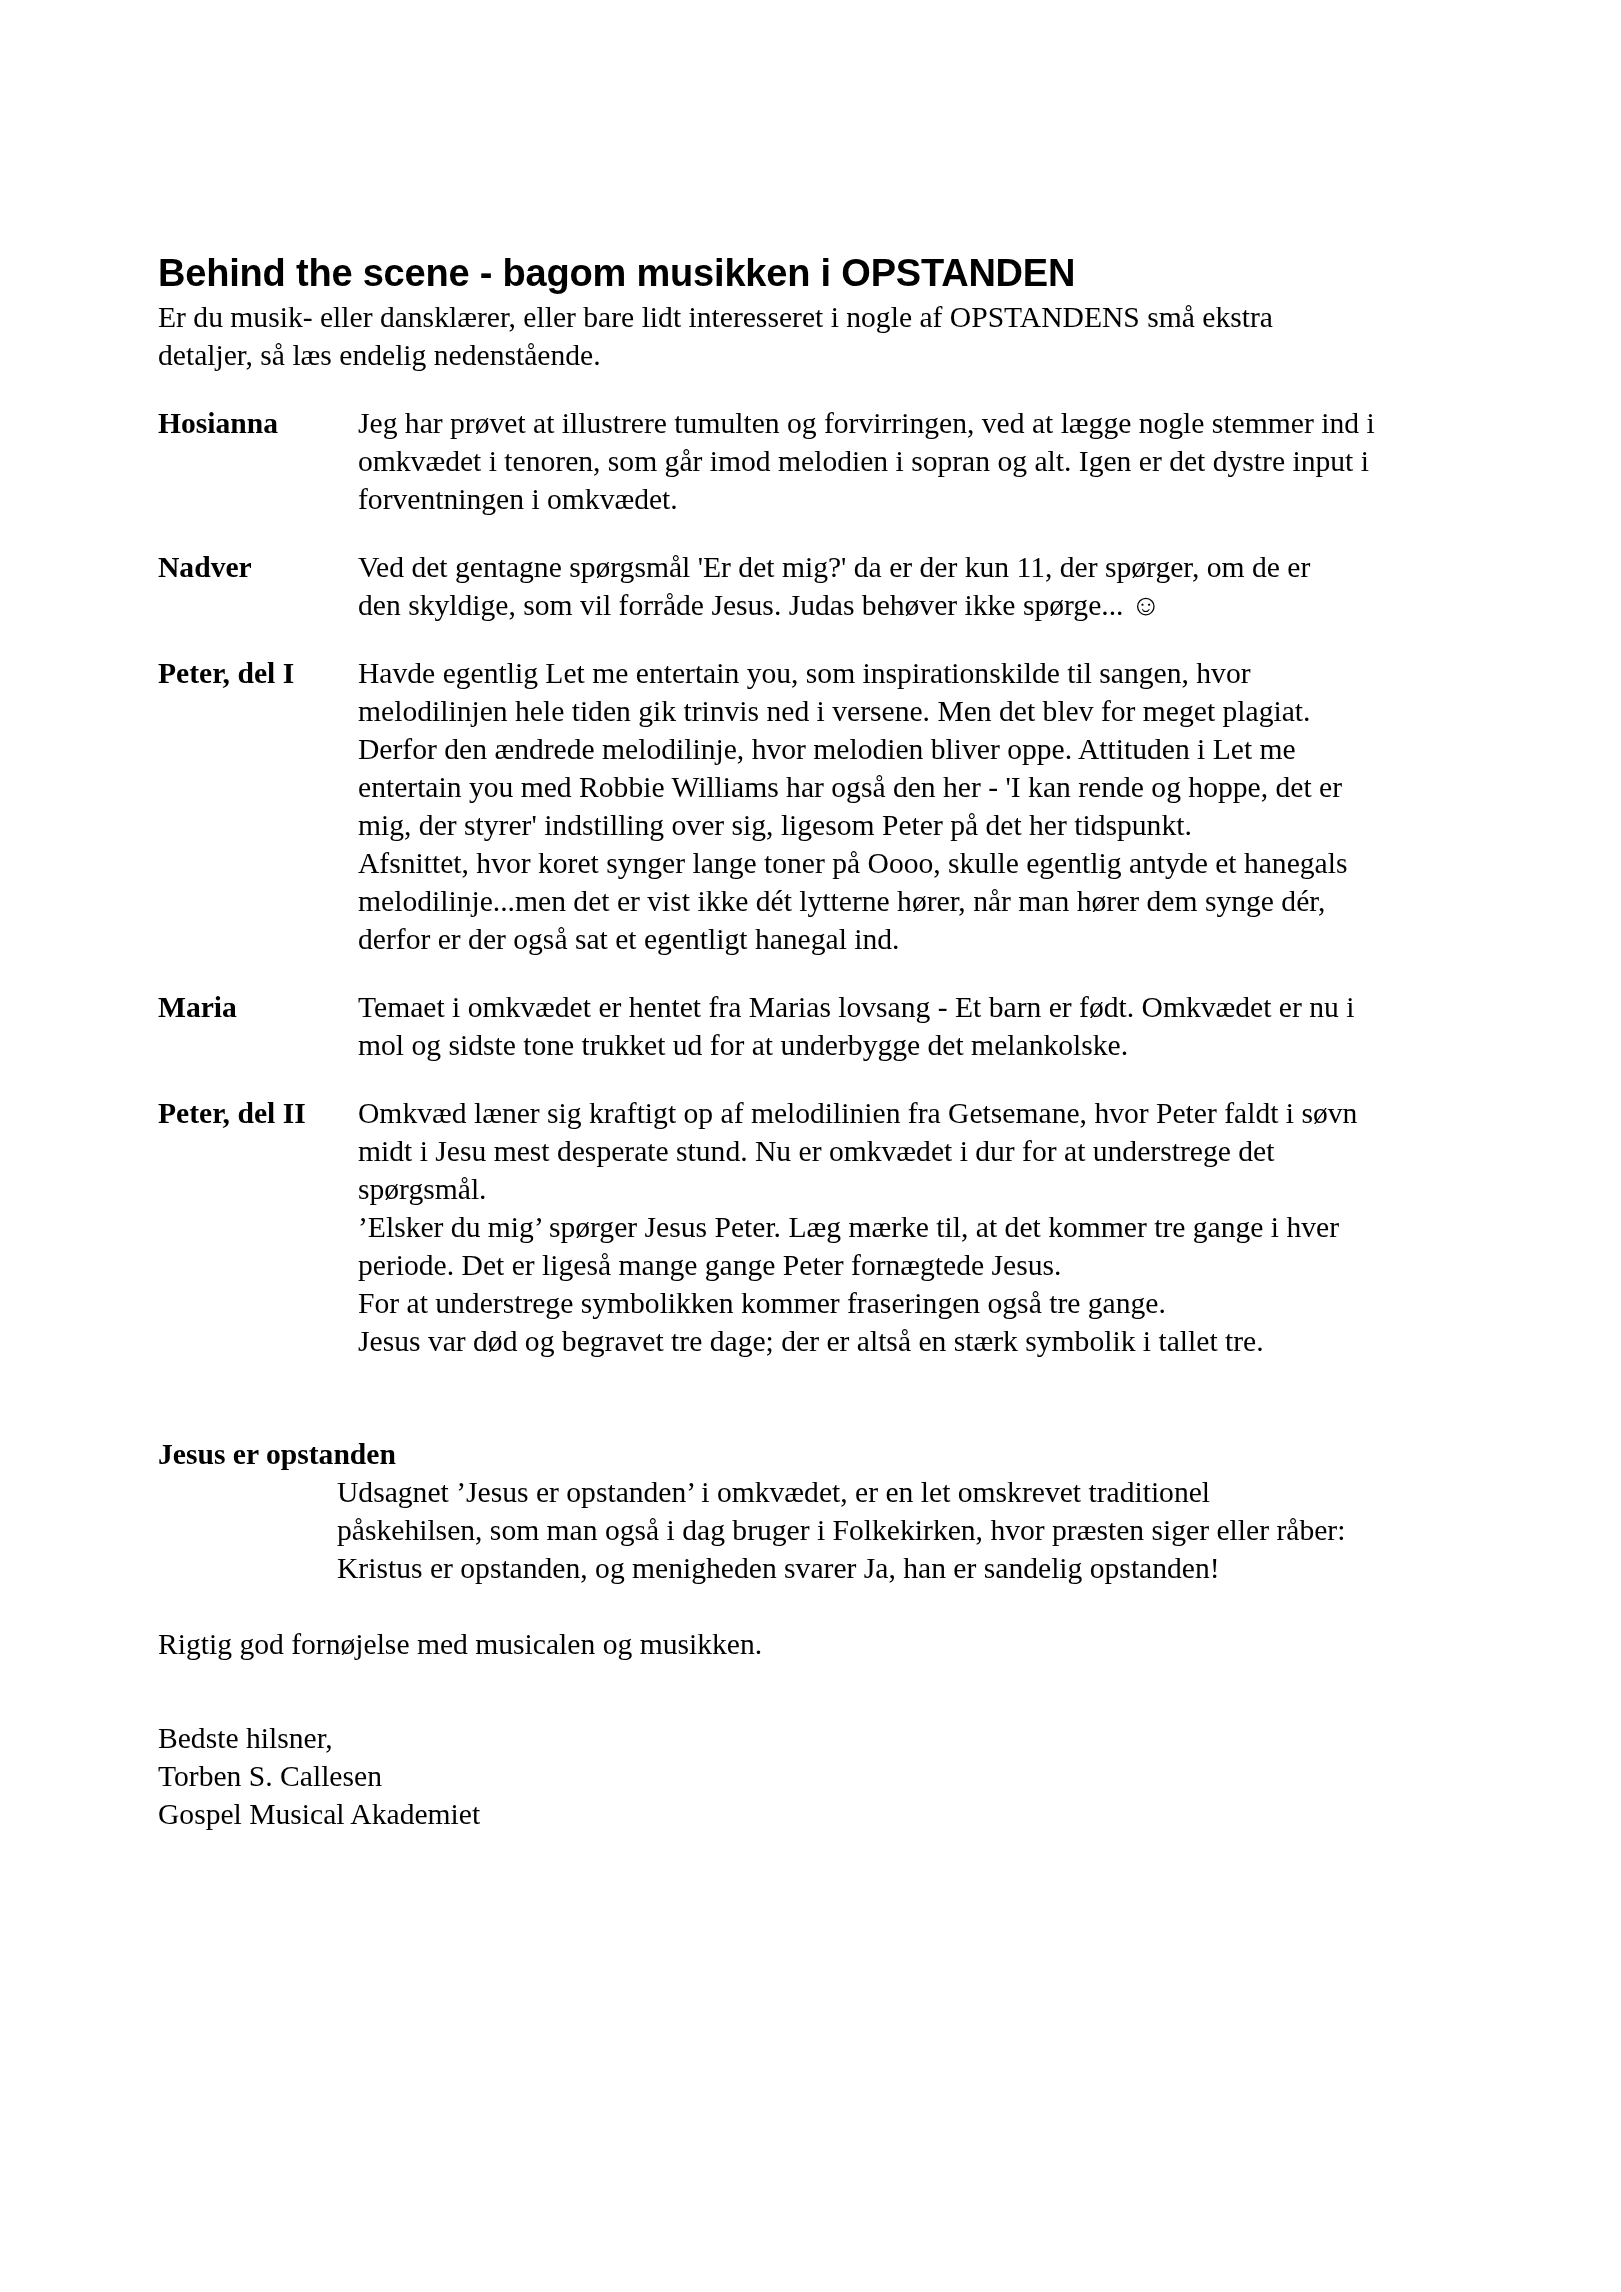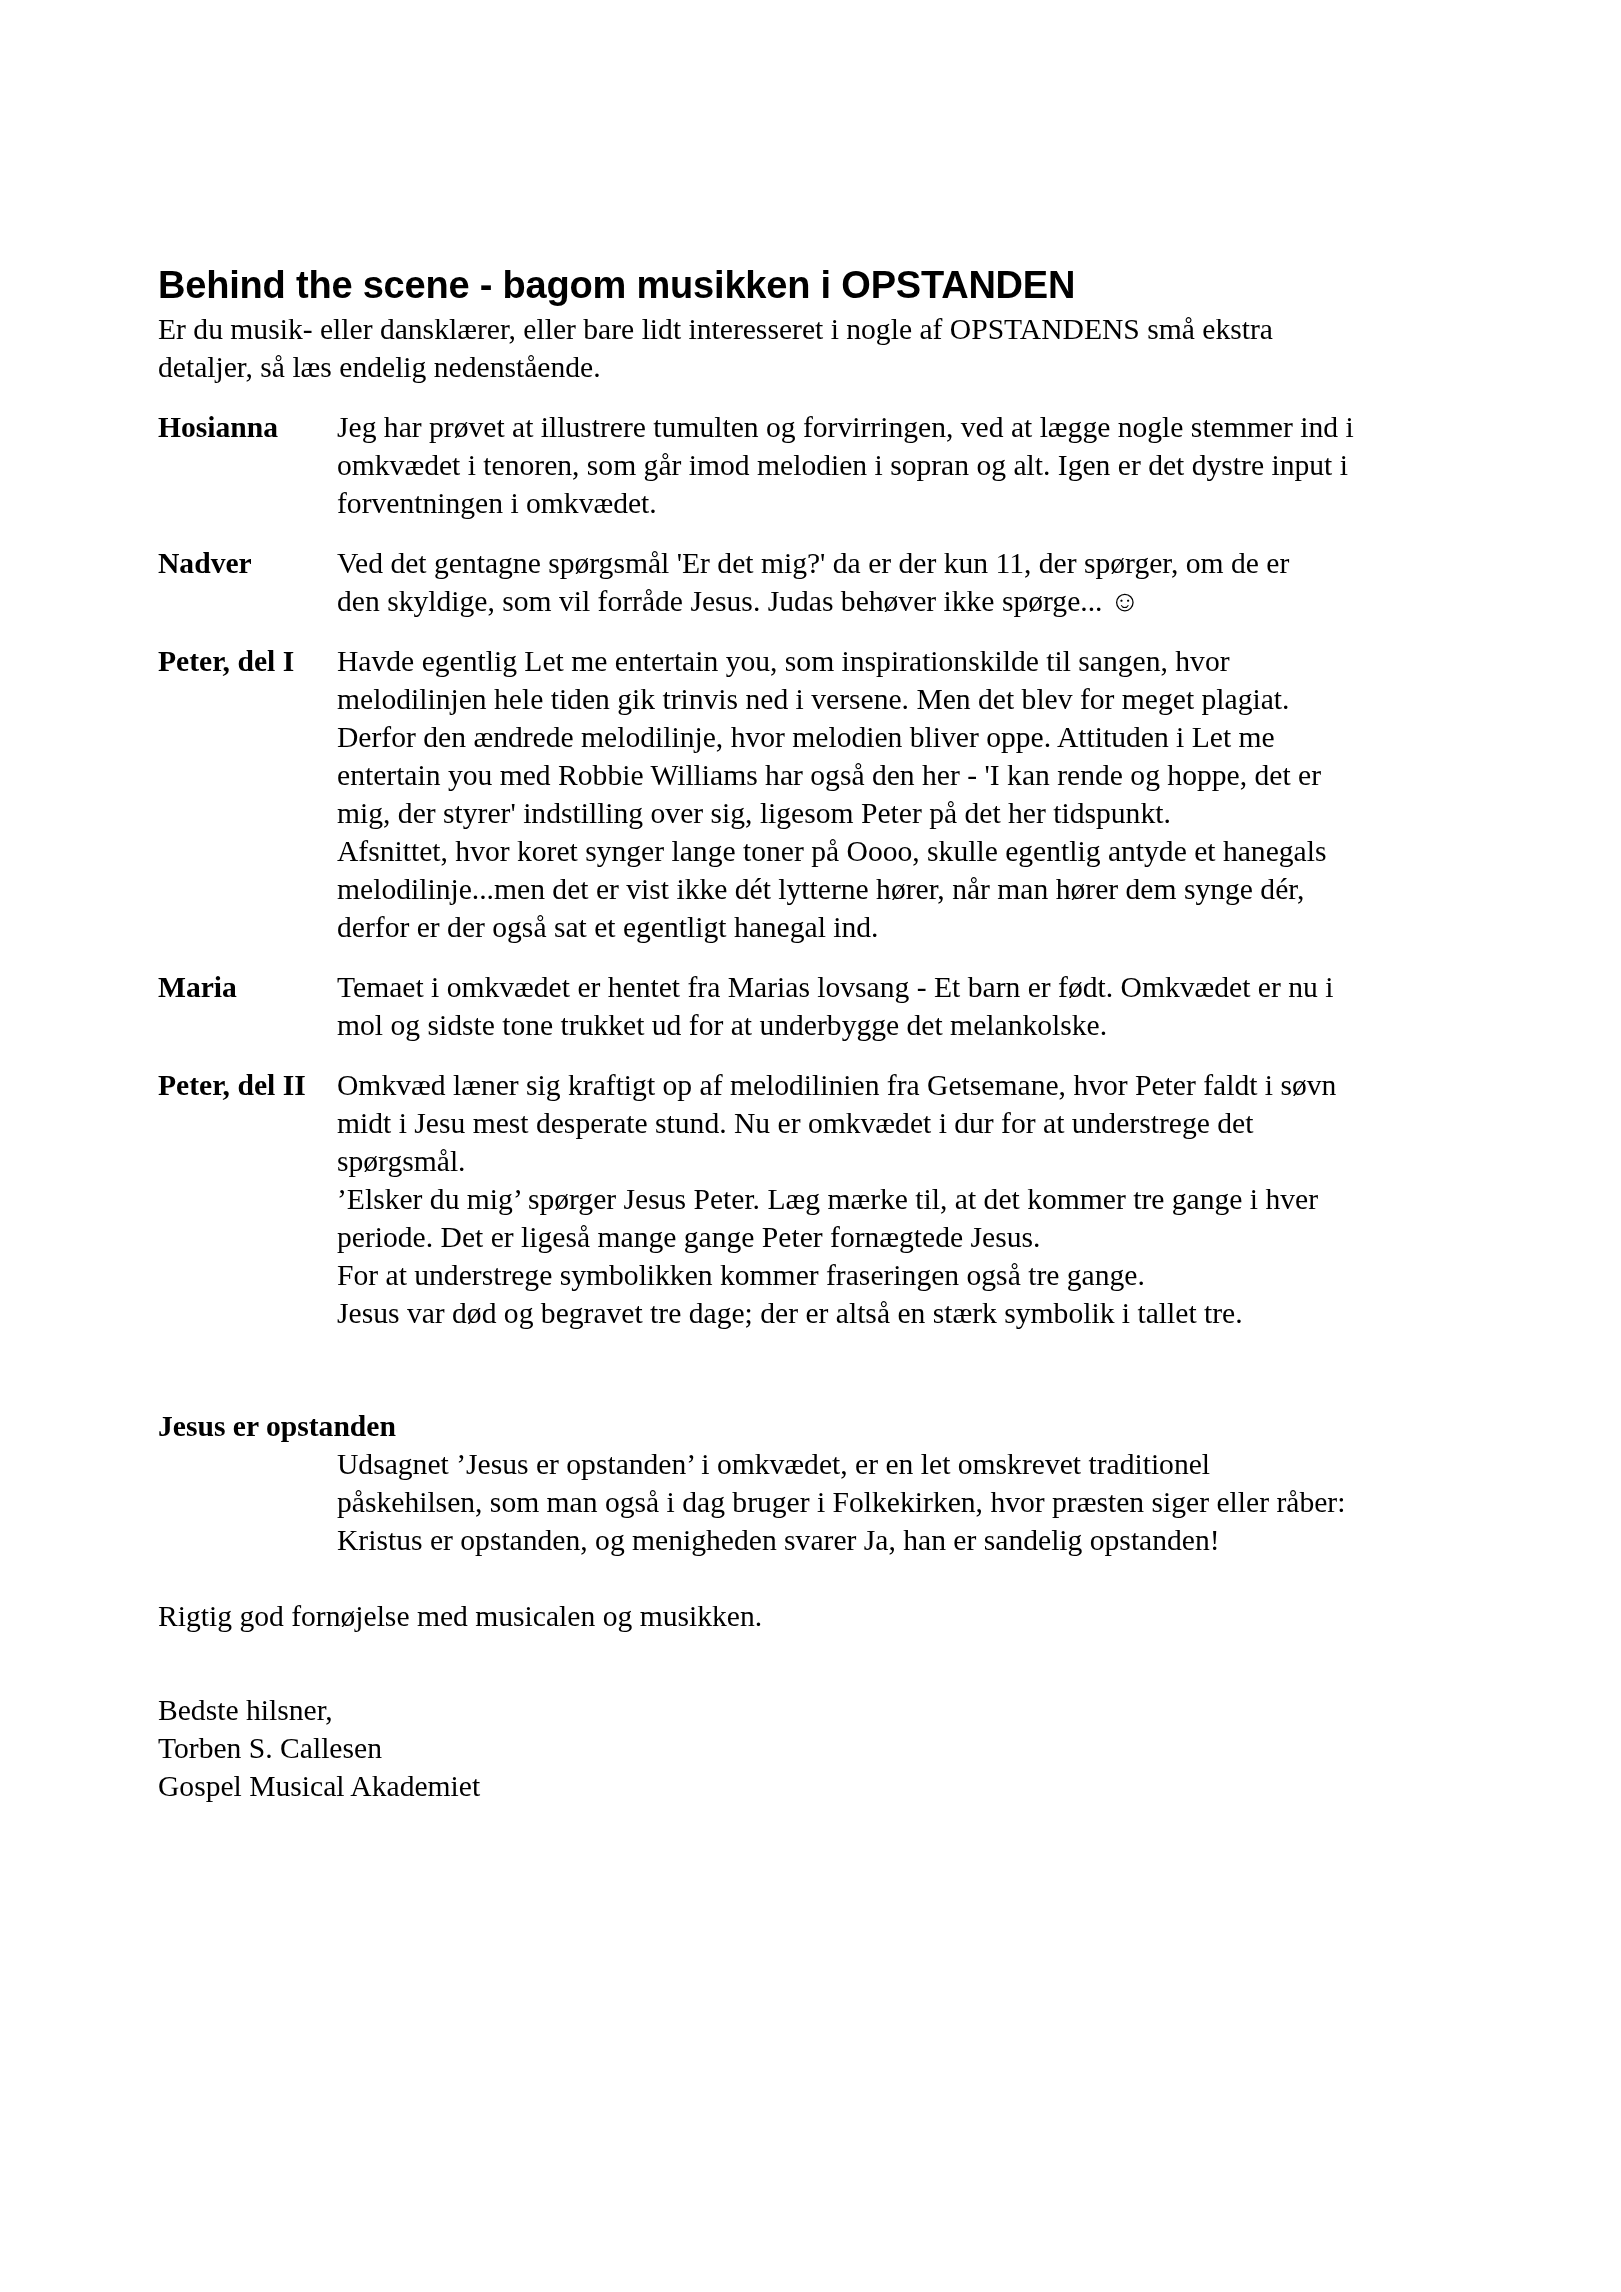--- a/index.html
+++ b/index.html
@@ -1,21 +1,21 @@
 <!DOCTYPE html>
 <html style="font-size:14.3px"><head>
 <meta charset="utf-8">
 <style>
   html, body { margin: 0; padding: 0; background: #ffffff; }
   body { width: 1622px; height: 2293px; position: relative; overflow: hidden; color: #000; }
-  .page { position: absolute; left: 158px; top: 260px; width: 1325px; }
+  .page { position: absolute; left: 158px; top: 248px; width: 1325px; }
   .title { font-family: "Liberation Sans", sans-serif; font-weight: bold; font-size: 38px; margin: 0; line-height: 50px; letter-spacing: -0.2px; }
   .body { font-family: "Liberation Serif", serif; font-size: 29.6px; line-height: 38px; }
   .intro { margin: 0; }
-  .section { display: flex; margin-top: 22px; }
+  .section { display: flex; margin-top: 30px; gap: 21px; }
   .label { font-family: "Liberation Serif", serif; font-weight: bold; font-size: 29.6px; line-height: 38px; width: 179px; flex: 0 0 179px; white-space: nowrap; }
   .text { flex: 1 1 auto; }
   .line { display: block; white-space: nowrap; }
   .block-heading { font-family: "Liberation Serif", serif; font-weight: bold; font-size: 29.6px; line-height: 38px; margin-top: 75px; }
   .indented { padding-left: 179px; }
   .closing { margin-top: 38px; }
   .signature { margin-top: 56px; }
 </style>
 </head>
 <body>

